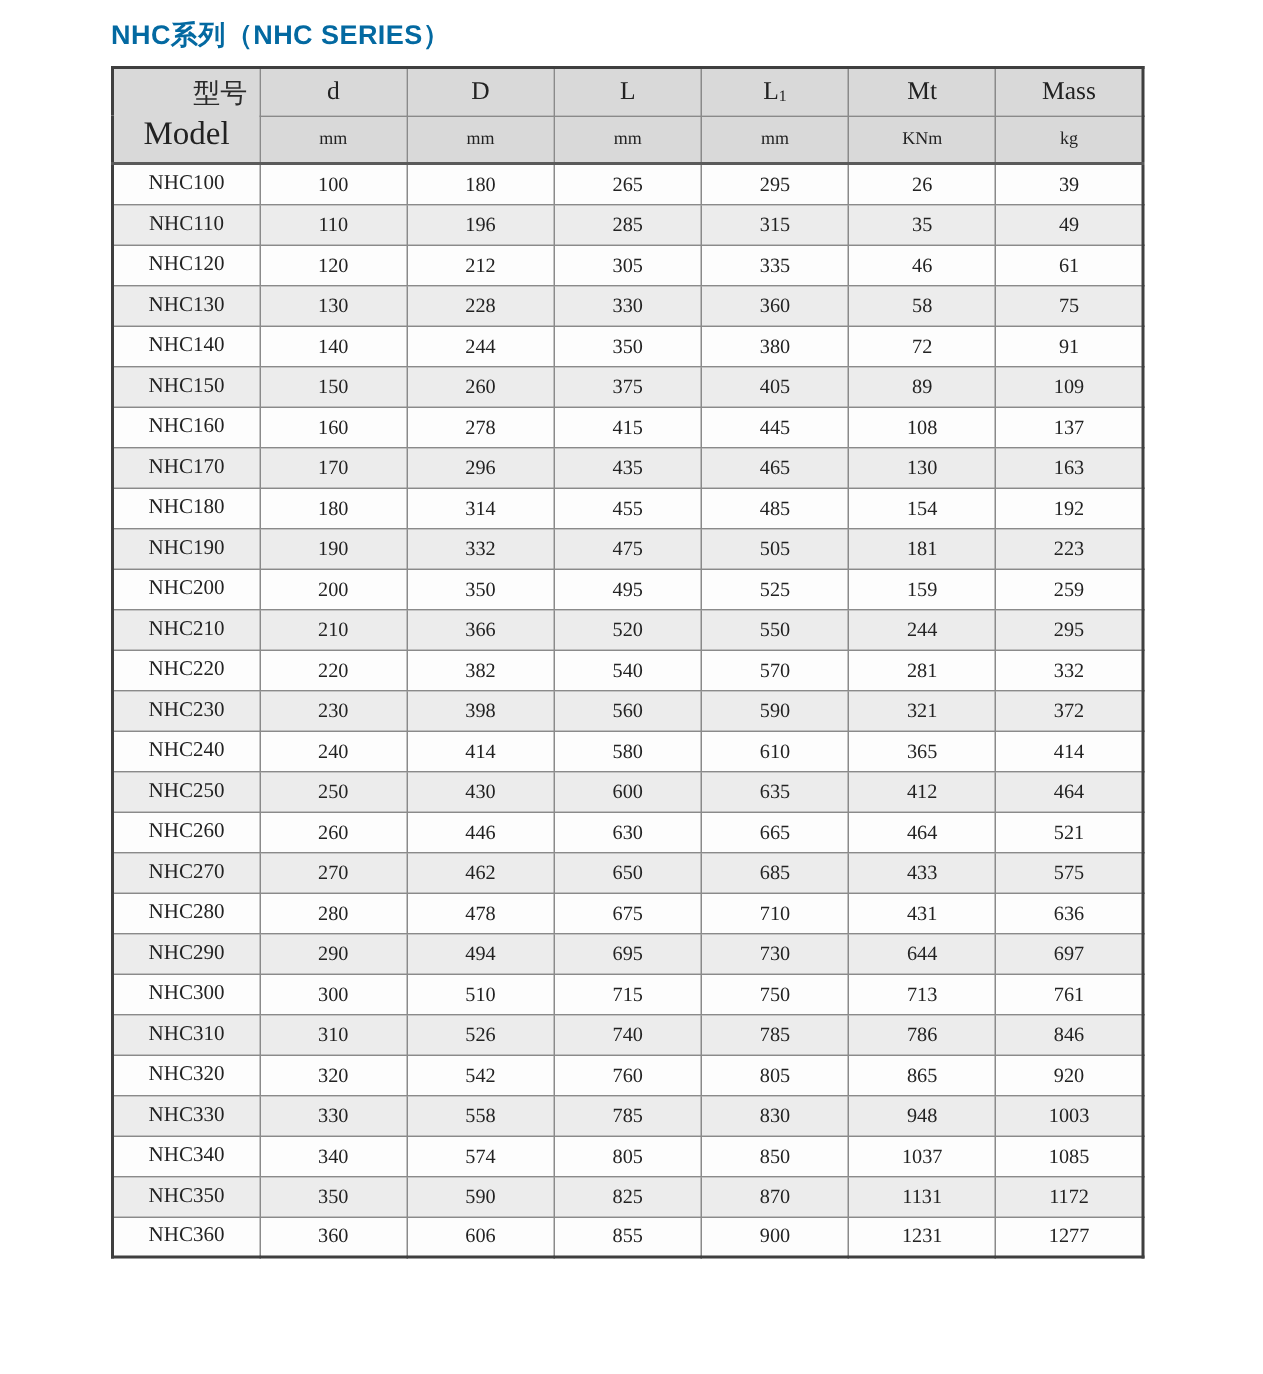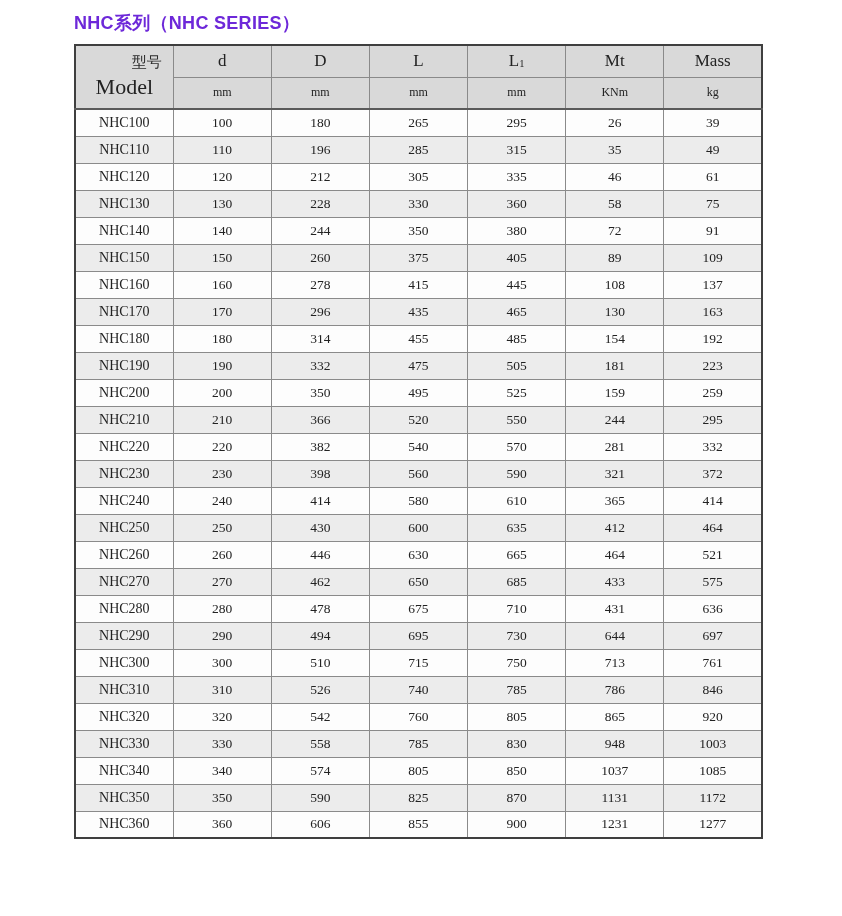--- a/index.html
+++ b/index.html
@@ -15,21 +15,21 @@
     width: 842px;
     height: 916px;
     background: #ffffff;
     overflow: hidden;
   }
   .title {
     font-family: "Liberation Sans", "DejaVu Sans", sans-serif;
     font-weight: bold;
     font-size: 18px;
     letter-spacing: 0.3px;
-    color: #6d28d9;
+    color: #0369a1;
     margin: 0;
     padding: 11px 0 9px 74px;
   }
   table.spec-table {
     border-collapse: collapse;
     table-layout: fixed;
     margin-left: 74px;
     width: 689px;
     border: 2px solid #3f3f3f;
   }
@@ -57,21 +57,21 @@
   .spec-table thead tr.units th {
     height: 32px;
     font-size: 12px;
   }
   .spec-table th.model-head {
     font-size: 14px;
     line-height: 1.35;
   }
   .spec-table th.model-head .zh {
     display: block;
-    font-size: 15px;
+    font-size: 18px;
     font-family: "Liberation Sans", "DejaVu Sans", sans-serif;
     color: #2a2a2a;
     padding-left: 45px;
   }
   .spec-table th.model-head .en {
     display: block;
     font-size: 22px;
   }
   .spec-table th sub {
     font-size: 62%;

